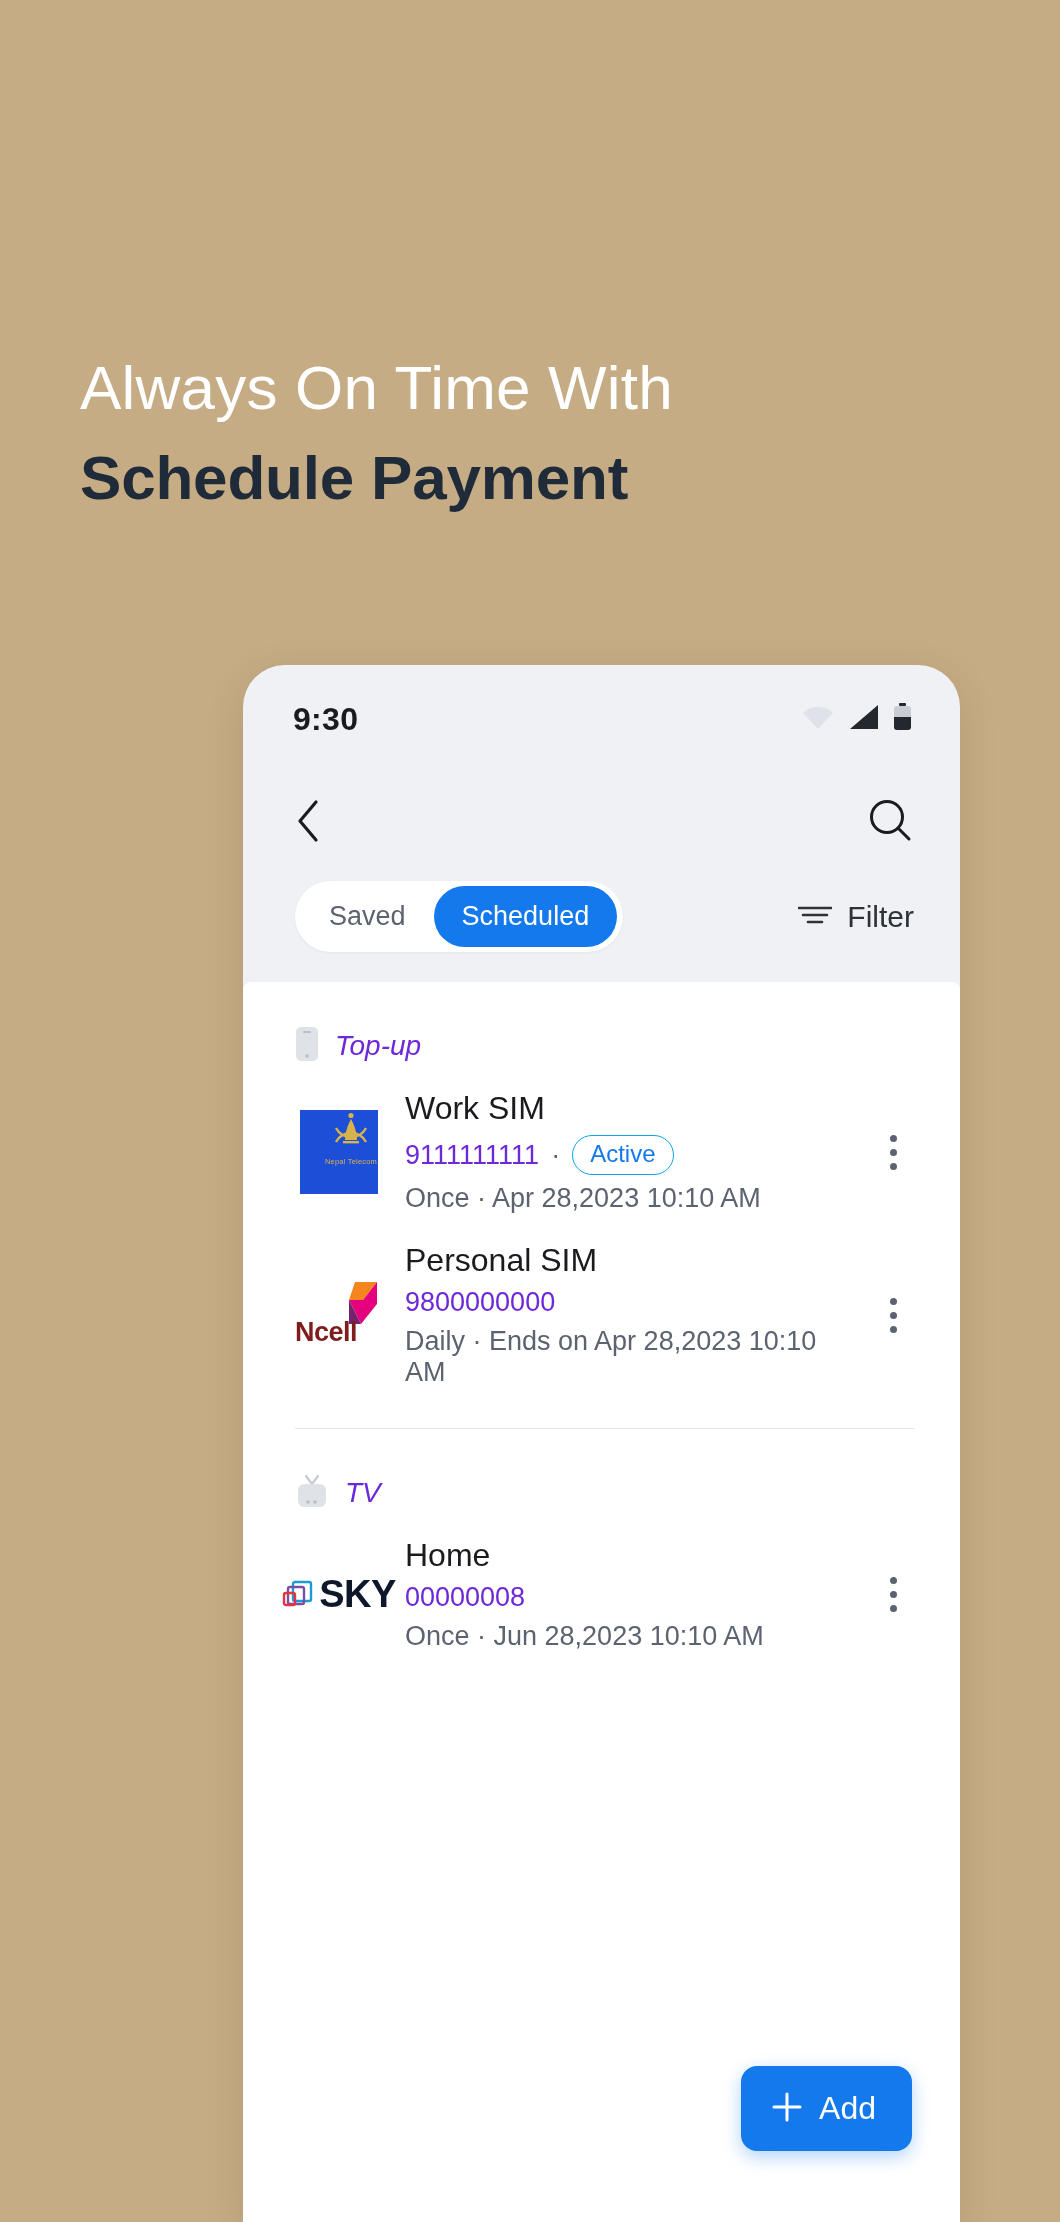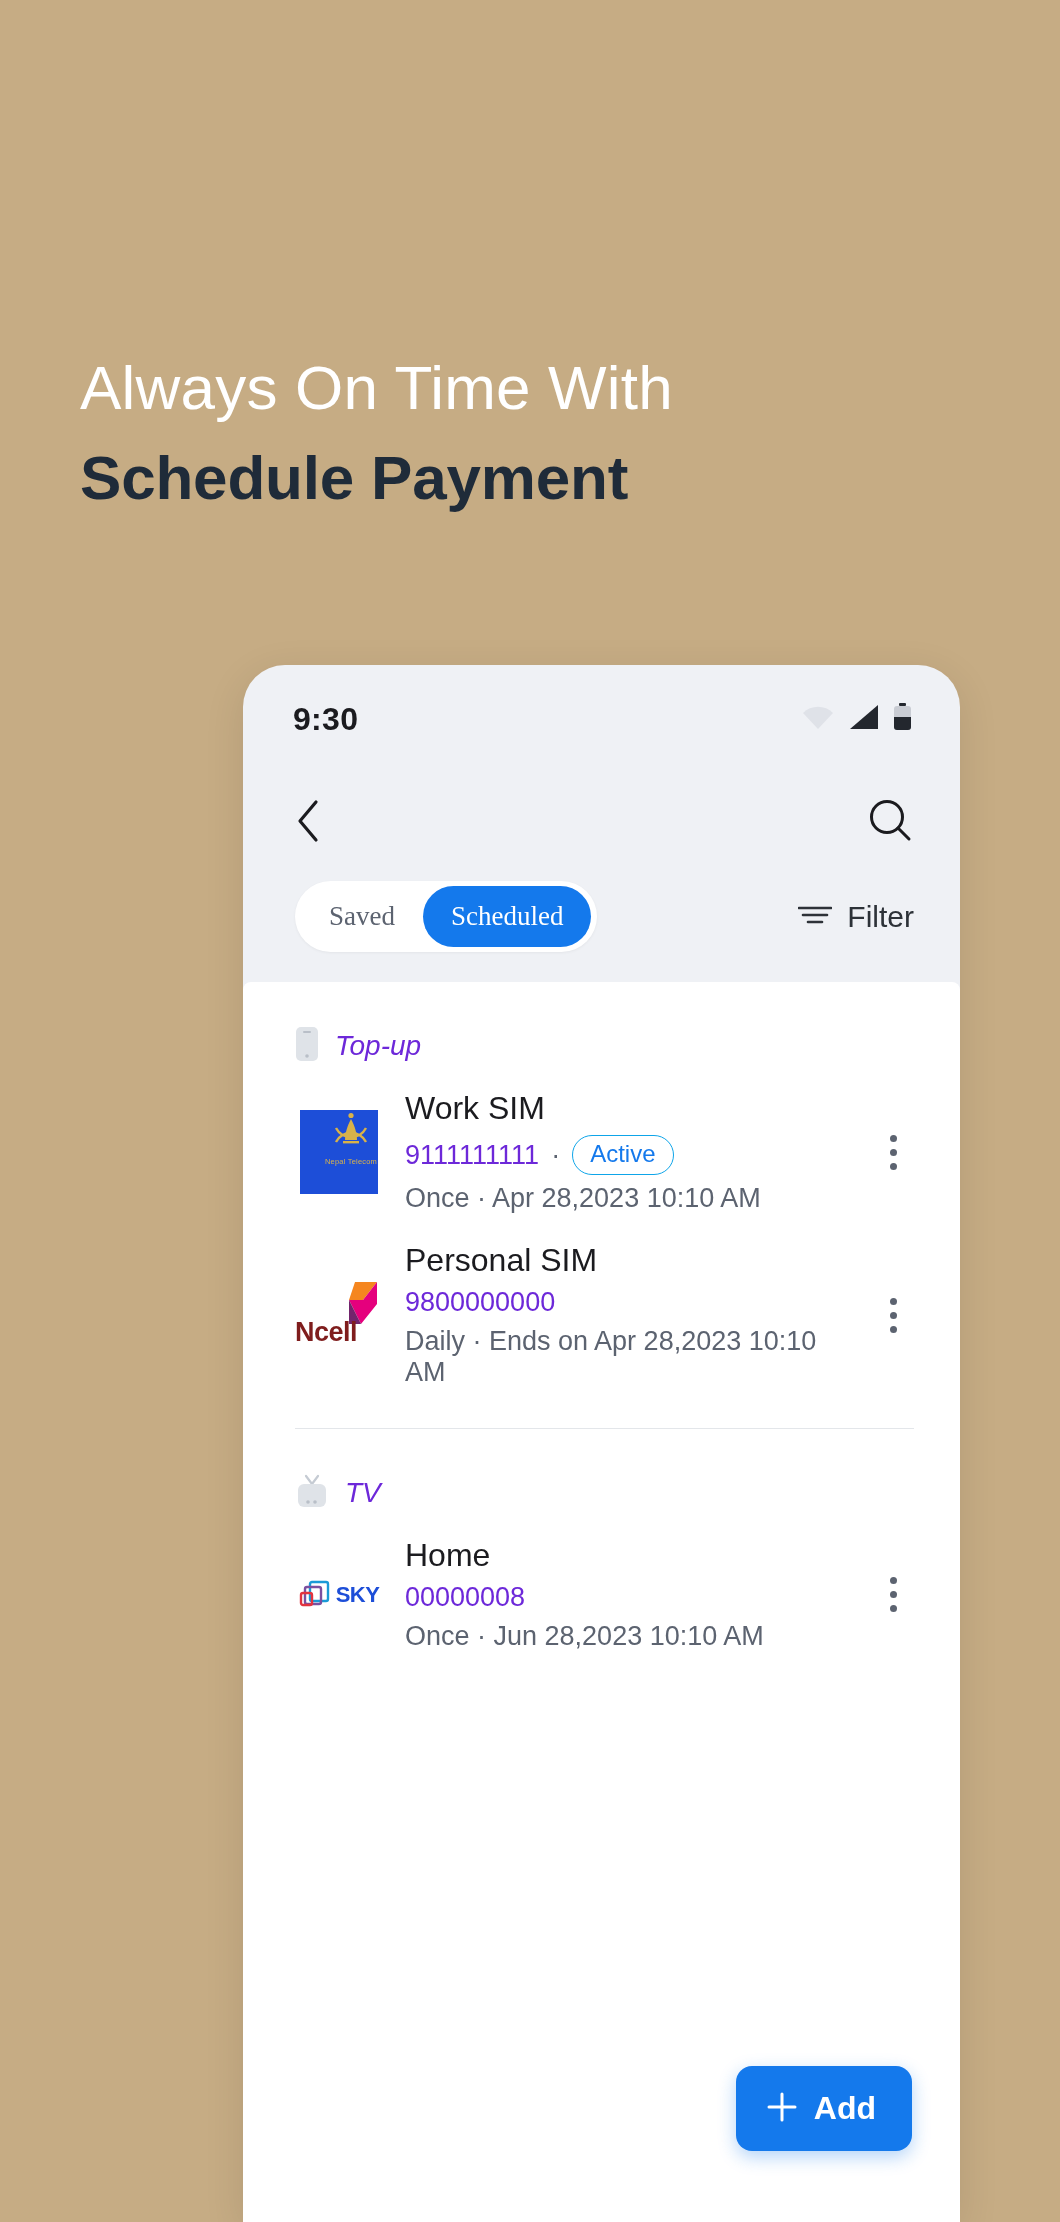--- a/index.html
+++ b/index.html
@@ -92,21 +92,20 @@
     justify-content: space-between;
     padding: 12px 46px 30px 52px;
   }
   .segmented {
     display: flex;
     align-items: center;
     background: #ffffff;
     border-radius: 999px;
     padding: 5px 6px;
     box-shadow: 0 1px 3px rgba(0,0,0,0.05);
-    font-family: Liberation Serif, serif;
   }
   .seg-item {
     font-size: 27px;
     color: #5c6370;
     padding: 15px 28px;
     border-radius: 999px;
     white-space: nowrap;
     cursor: pointer;
   }
   .seg-item.active {
@@ -240,44 +239,44 @@
     left: 0; bottom: 2px;
     font-size: 27px;
     font-weight: 700;
     color: #7f1d1d;
     letter-spacing: -0.5px;
   }
 
   
   .sky-logo { display: flex; align-items: center; gap: 3px; }
   .sky-word {
-    font-size: 22px;
+    font-size: 38px;
     font-weight: 700;
-    color: #1d4ed8;
+    color: #0f172a;
     letter-spacing: -0.5px;
   }
 
   
   .fab {
     position: absolute;
     right: 48px;
     bottom: 74px;
     background: #1479ec;
     color: #ffffff;
     border-radius: 16px;
     display: flex;
     align-items: center;
     gap: 16px;
     padding: 24px 36px 24px 30px;
     box-shadow: 0 6px 18px rgba(20,121,236,0.32);
     cursor: pointer;
   }
   .fab-label {
     font-size: 32px;
-    font-weight: 700;
+    font-weight: 400;
     color: #ffffff;
   }
 </style>
 </head>
 <body>
 
 <div class="headline">
   <div class="headline-line1">Always On Time With</div>
   <div class="headline-line2">Schedule Payment</div>
 </div>

